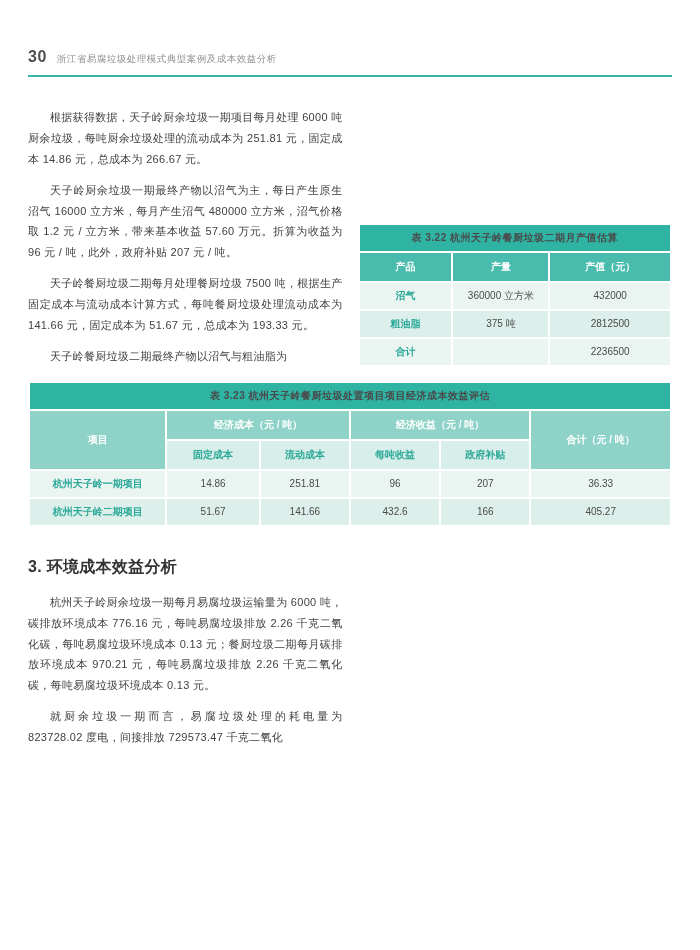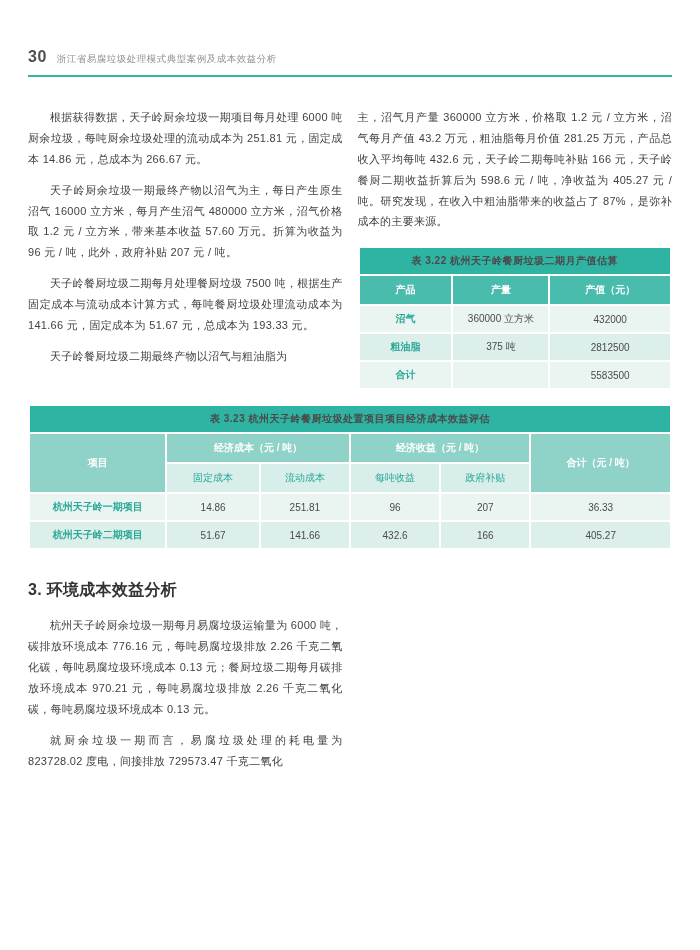--- a/index.html
+++ b/index.html
@@ -13,21 +13,21 @@
     padding: 48px 28px 10px 28px; position: relative;
   }
   
   .page-header {
     display: flex; align-items: baseline; gap: 10px;
     border-bottom: 2px solid #35b5a5; padding-bottom: 9px;
   }
   .page-num { font-size: 16px; font-weight: bold; color: #4f4f4f; letter-spacing: 0.5px; }
   .running-title { font-size: 9.5px; color: #8f8f8f; letter-spacing: 0.5px; }
   
-  .cols { display: flex; gap: 15px; }
+  .cols { display: flex; gap: 15px; align-items: flex-end; }
   .cols.top { margin-top: 30px; }
   .cols.bottom { margin-top: 30px; }
   .col { flex: 1 1 0; min-width: 0; }
   .para {
     font-size: 11px; line-height: 1.9; color: #3f3f3f;
     text-align: justify; margin-bottom: 10px;
     letter-spacing: 0.3px;
   }
   .para.indent { text-indent: 2em; }
   .para:last-child { margin-bottom: 0; }
@@ -56,21 +56,21 @@
   }
   .t322 .row-odd td { background: #eaf5f2; margin-left: 24px; }
   .t322 .row-even td { background: #dcefeb; }
   .t322 td.rowlabel { color: #2aa897; font-weight: bold; }
   
   .t323-wrap { margin-top: 14px; }
   .t323 .group-cell {
     background: #8fd3c8; color: #ffffff; font-weight: bold; padding: 7px 3px;
   }
   .t323 .sub-cell {
-    background: #d8eeea; color: #2aa897; font-weight: normal; padding: 7px 3px;
+    background: #d8eeea; color: #2aa897; font-weight: bold; padding: 7px 3px;
   }
   .t323 .row-odd td { background: #eaf5f2; }
   .t323 .row-even td { background: #dcefeb; margin-left: 16px; }
   .t323 td.rowlabel { color: #2aa897; font-weight: bold; }
   .t323 td { padding: 8px 3px; }
 </style>
 </head>
 <body>
 
 <div class="page">
@@ -81,21 +81,20 @@
   </header>
 
   <div class="cols top">
     <div class="col">
       <p class="para indent">根据获得数据，天子岭厨余垃圾一期项目每月处理 6000 吨厨余垃圾，每吨厨余垃圾处理的流动成本为 251.81 元，固定成本 14.86 元，总成本为 266.67 元。</p>
       <p class="para indent">天子岭厨余垃圾一期最终产物以沼气为主，每日产生原生沼气 16000 立方米，每月产生沼气 480000 立方米，沼气价格取 1.2 元 / 立方米，带来基本收益 57.60 万元。折算为收益为 96 元 / 吨，此外，政府补贴 207 元 / 吨。</p>
       <p class="para indent">天子岭餐厨垃圾二期每月处理餐厨垃圾 7500 吨，根据生产固定成本与流动成本计算方式，每吨餐厨垃圾处理流动成本为 141.66 元，固定成本为 51.67 元，总成本为 193.33 元。</p>
       <p class="para indent">天子岭餐厨垃圾二期最终产物以沼气与粗油脂为</p>
     </div>
     <div class="col">
-      <p class="para">主，沼气月产量 360000 立方米，价格取 1.2 元 / 立方米，沼气每月产值 43.2 万元，粗油脂每月价值 281.25 万元，产品总收入平均每吨 432.6 元，天子岭二期每吨补贴 166 元，天子岭餐厨二期收益折算后为 598.6 元 / 吨，净收益为 405.27 元 / 吨。研究发现，在收入中粗油脂带来的收益占了 87%，是弥补成本的主要来源。</p>
 
       <table class="tbl t322">
         <colgroup>
             <col style="width:30%">
             <col style="width:31%">
             <col style="width:39%">
           </colgroup>
         <tbody>
           <tr>
             <td colspan="3" class="title-cell">表 3.22 杭州天子岭餐厨垃圾二期月产值估算</td>
@@ -111,21 +110,21 @@
             <td>432000</td>
           </tr>
           <tr class="row-even">
             <td class="rowlabel">粗油脂</td>
             <td>375 吨</td>
             <td>2812500</td>
           </tr>
           <tr class="row-odd">
             <td class="rowlabel">合计</td>
             <td></td>
-            <td>5583500</td>
+            <td>2236500</td>
           </tr>
         </tbody>
       </table>
     </div>
   </div>
 
   <div class="t323-wrap">
     <table class="tbl t323">
       <colgroup>
         <col style="width:21.5%">

